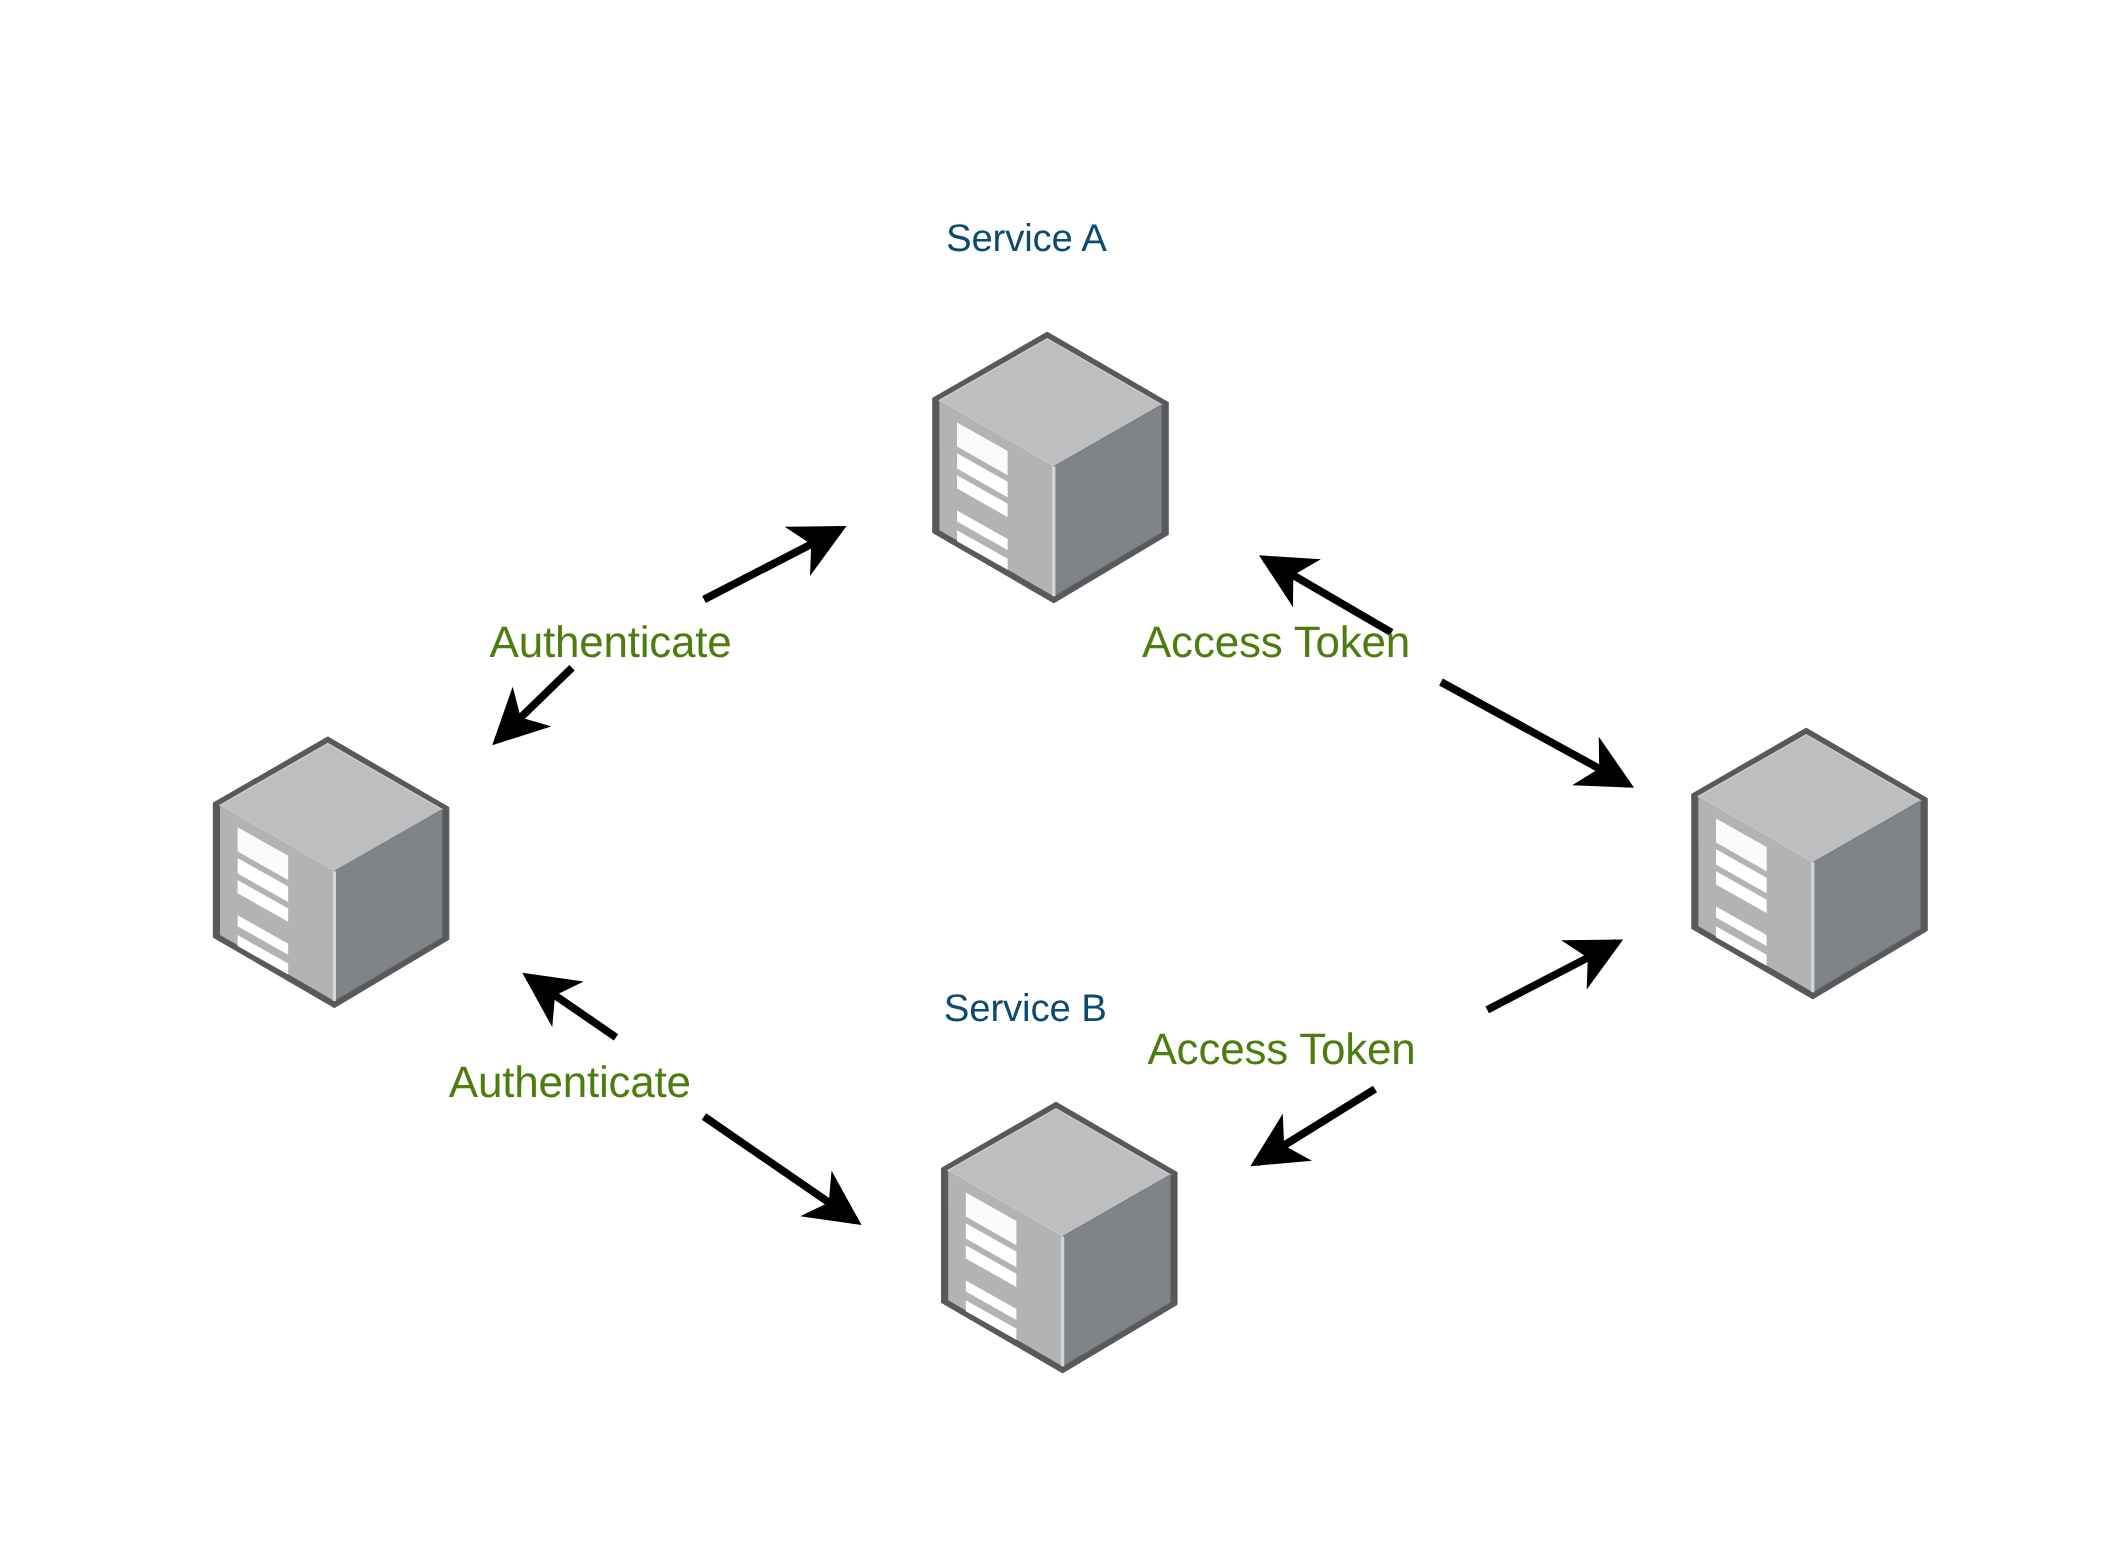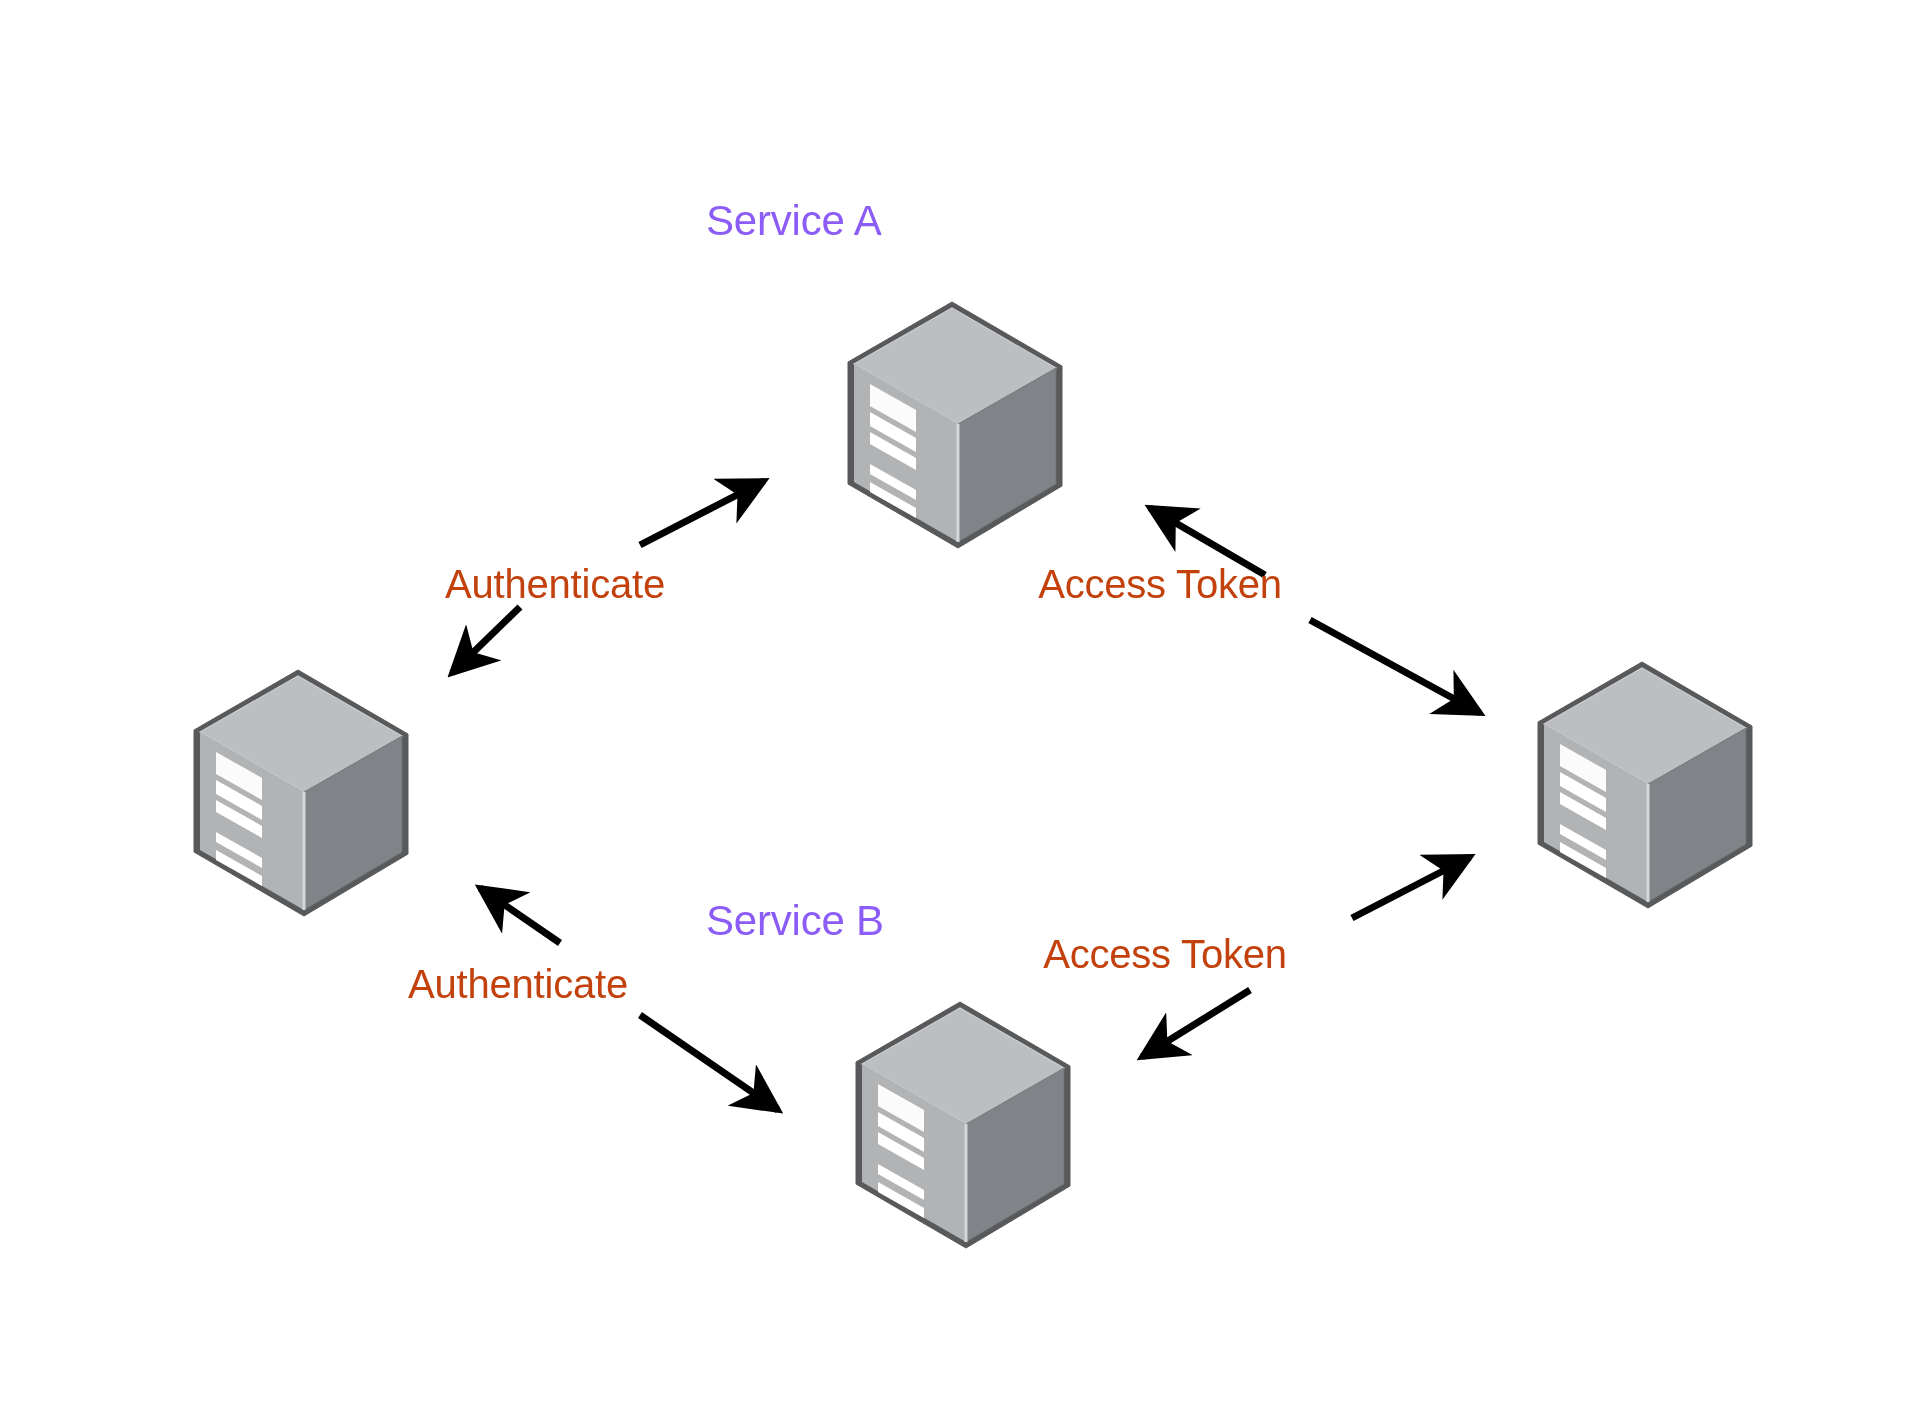--- a/index.html
+++ b/index.html
@@ -18,30 +18,30 @@
   #diagram-svg {
     position: absolute;
     left: 0;
     top: 0;
     width: 1930px;
     height: 1420px;
     display: block;
   }
   .node-label {
     position: absolute;
-    color: #8b5cf6;
-    font-size: 42px;
+    color: #0c4a6e;
+    font-size: 35px;
     line-height: 1.18;
-    text-align: left;
+    text-align: right;
     white-space: pre-line;
     letter-spacing: -0.2px;
   }
   .edge-label {
     position: absolute;
-    color: #c2410c;
+    color: #4d7c0f;
     font-size: 40px;
     line-height: 1.1;
     text-align: center;
     white-space: nowrap;
     letter-spacing: -0.2px;
   }
 </style>
 </head>
 <body>
 

